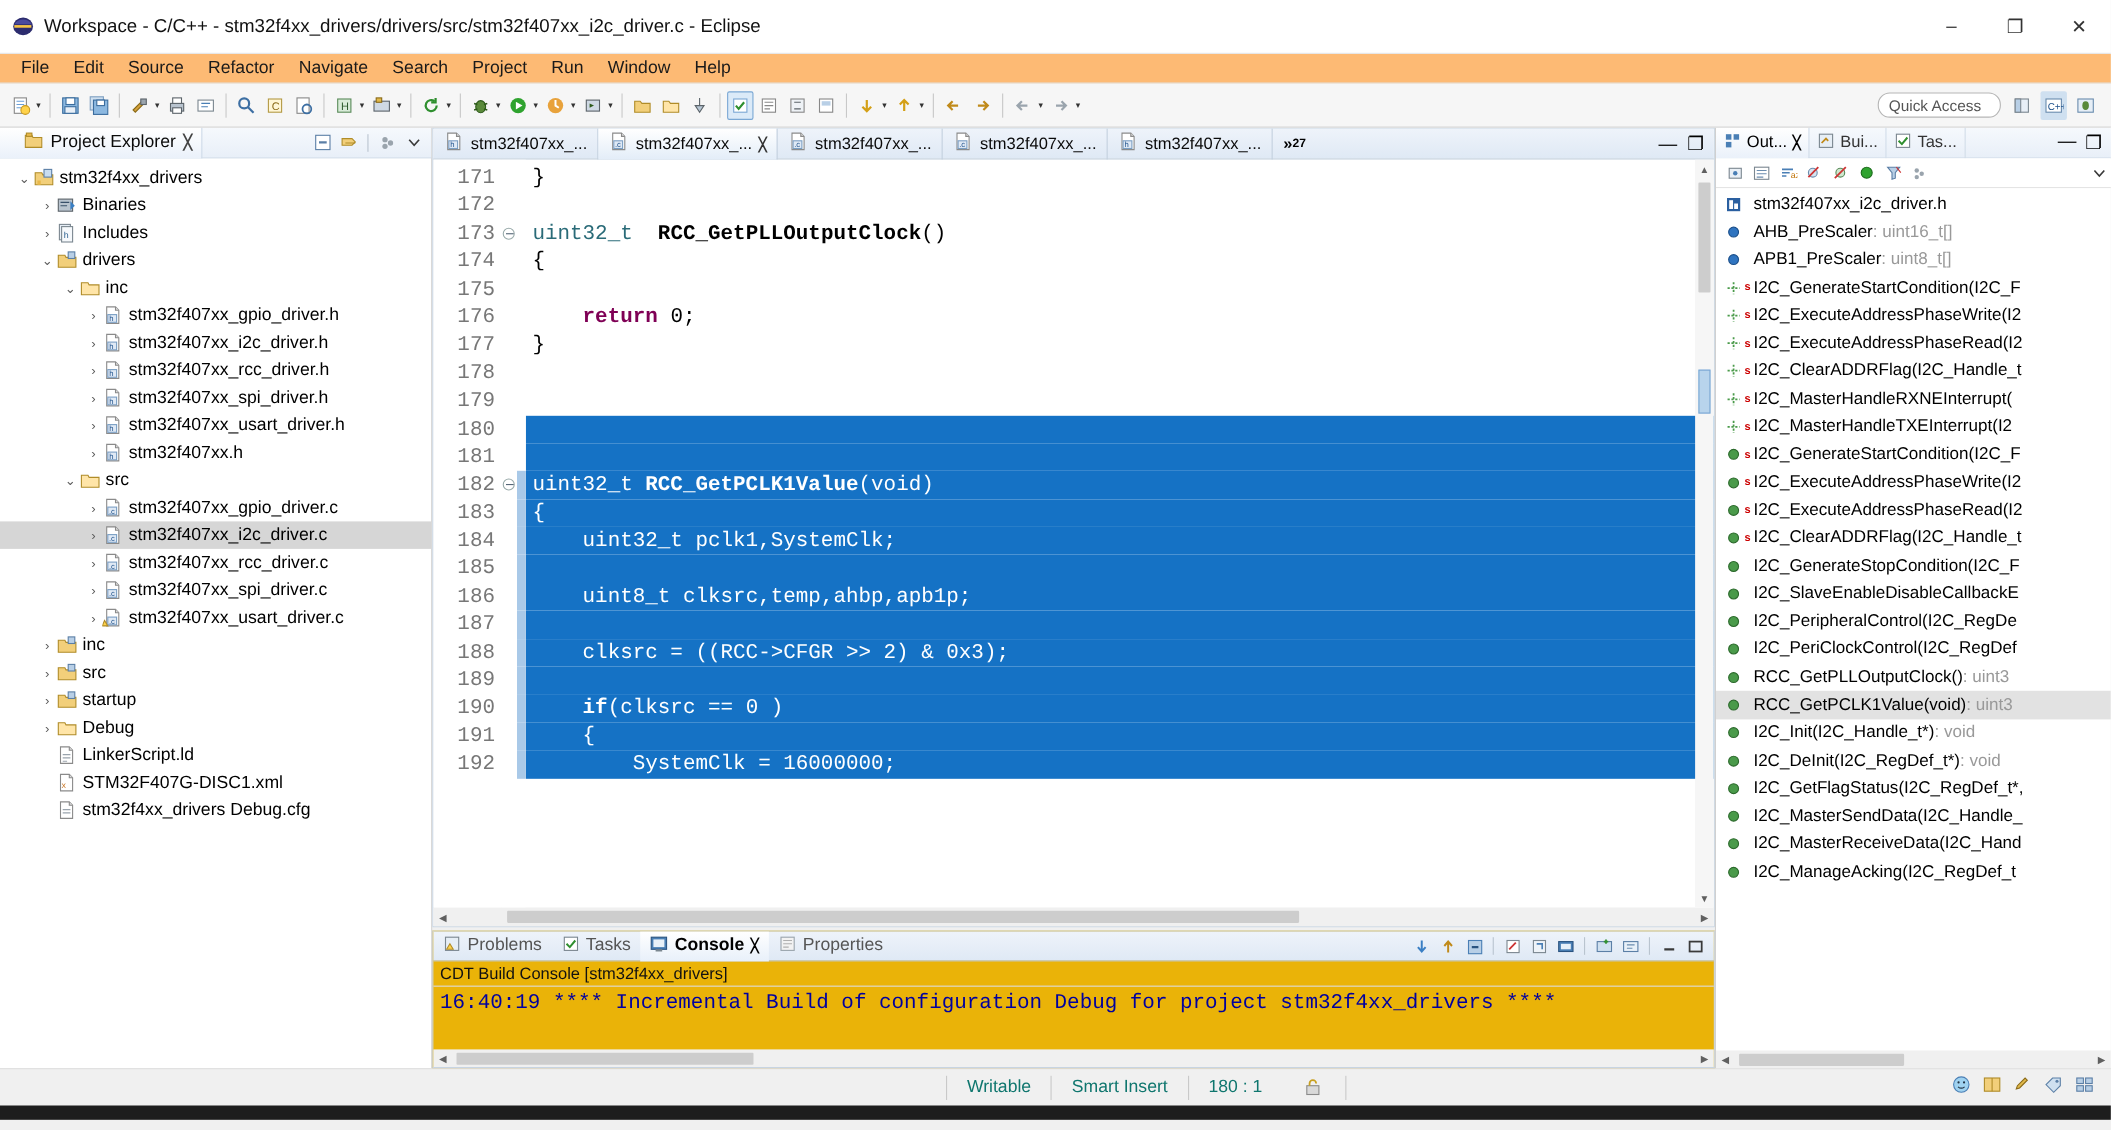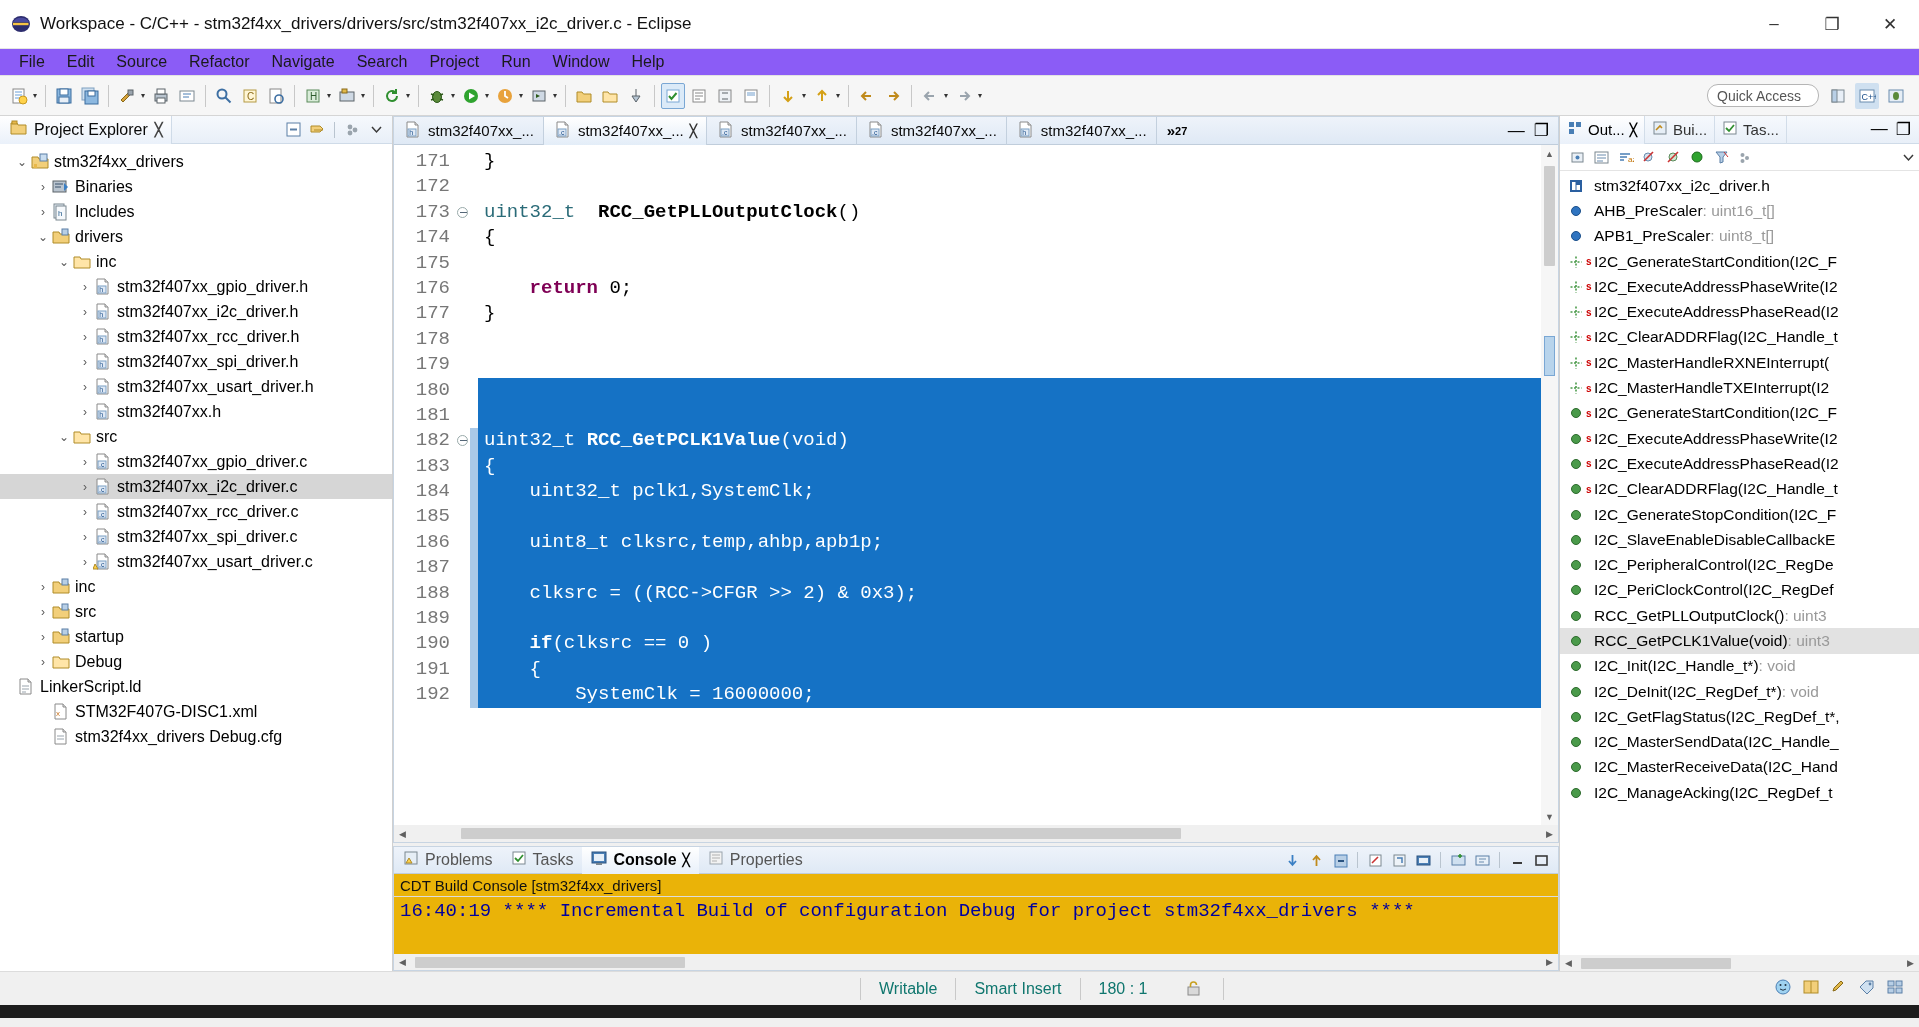--- a/index.html
+++ b/index.html
@@ -15,21 +15,21 @@
   .titlebar{
     height:49px; background:#ffffff; display:flex; align-items:center;
     border-bottom:1px solid #e5e5e5; position:relative;
   }
   .tb-icon{ width:22px; height:22px; margin:0 8px 0 10px; flex:0 0 auto;}
   .tb-title{ font-size:17px; color:#111; white-space:nowrap; }
   .tb-btns{ margin-left:auto; display:flex; height:31px; }
   .tb-btn{ width:58px; height:31px; display:flex; align-items:center; justify-content:center;
            font-size:17px; color:#333; }
   
-  .menubar{ height:27px; background:#8b5cf6; display:flex; align-items:center; padding-left:8px;
+  .menubar{ height:27px; background:#fdba74; display:flex; align-items:center; padding-left:8px;
             border-bottom:1px solid #e2e2e2; }
   .menu-item{ padding:3px 11px; font-size:16px; color:#1a1a1a; white-space:nowrap;}
   
   .toolbar{ height:40px; background:#f6f6f6; display:flex; align-items:center; padding:0 6px;
             border-bottom:1px solid #d5d5d5; position:relative; }
   .tbtn{ width:24px; height:26px; margin:0 1px; display:flex; align-items:center; justify-content:center;
          border-radius:2px; position:relative;}
   .tsep{ width:1px; height:22px; background:#c8c8c8; margin:0 5px; }
   .caret{ width:7px; font-size:8px; color:#333; margin-left:1px; }
   .quick-access{
@@ -42,21 +42,21 @@
   
   .main{ display:flex; height:855px; background:#f0f0f0; }
   
   .pexp{ width:393px; background:#fff; display:flex; flex-direction:column;
          border-right:1px solid #d0d0d0; }
   .view-tabbar{
     height:28px; background:linear-gradient(#f6f9fd,#e8eff8);
     display:flex; align-items:center; border-bottom:1px solid #cfdbe8;
   }
   .view-tab{
-    height:28px; display:flex; align-items:center; padding:0 8px 0 10px; gap:7px;
+    height:28px; display:flex; align-items:center; padding:0 8px 0 22px; gap:7px;
     background:linear-gradient(#ffffff,#eaf1fa); border-right:1px solid #cfdbe8;
     font-size:16px; color:#0a0a0a; white-space:nowrap;
   }
   .view-tab .xclose{ font-size:13px; color:#444; font-weight:bold;}
   .view-toolicons{ margin-left:auto; display:flex; align-items:center; gap:2px; padding-right:5px; }
   .vti{ width:22px; height:22px; display:flex; align-items:center; justify-content:center;}
   .tree{ flex:1; overflow:hidden; padding-top:5px; font-size:16px; }
   .trow{ height:25px; display:flex; align-items:center; white-space:nowrap; }
   .trow.sel{ background:#d6d6d6; }
   .twist{ width:16px; text-align:center; font-size:12px; color:#5a5a5a; flex:0 0 auto;}
@@ -629,21 +629,21 @@
             </svg></span>
           <span class="tlabel">startup</span>
         </div>
         <div class="trow" style="padding-left: 35px;">
           <span class="twist">›</span>
           <span class="ticon"><svg width="19" height="19">
               <path d="M2 5h6l1 2h9v9H2z" fill="#ffe5a8" stroke="#b08c28"></path>
             </svg></span>
           <span class="tlabel">Debug</span>
         </div>
-        <div class="trow" style="">
+        <div class="trow" style="padding-left: 35px;">
           <span class="twist"></span>
           <span class="ticon"><svg width="19" height="19">
               <path d="M4 2h8l3 3v12H4z" fill="#ffffff" stroke="#8a8a8a"></path>
               <path d="M12 2v3h3" fill="#ddd" stroke="#8a8a8a"></path>
               <path d="M6 9h7M6 12h7M6 15h4" stroke="#9aa4ad"></path>
             </svg></span>
           <span class="tlabel">LinkerScript.ld</span>
         </div>
         <div class="trow" style="padding-left: 35px;">
           <span class="twist"></span>

